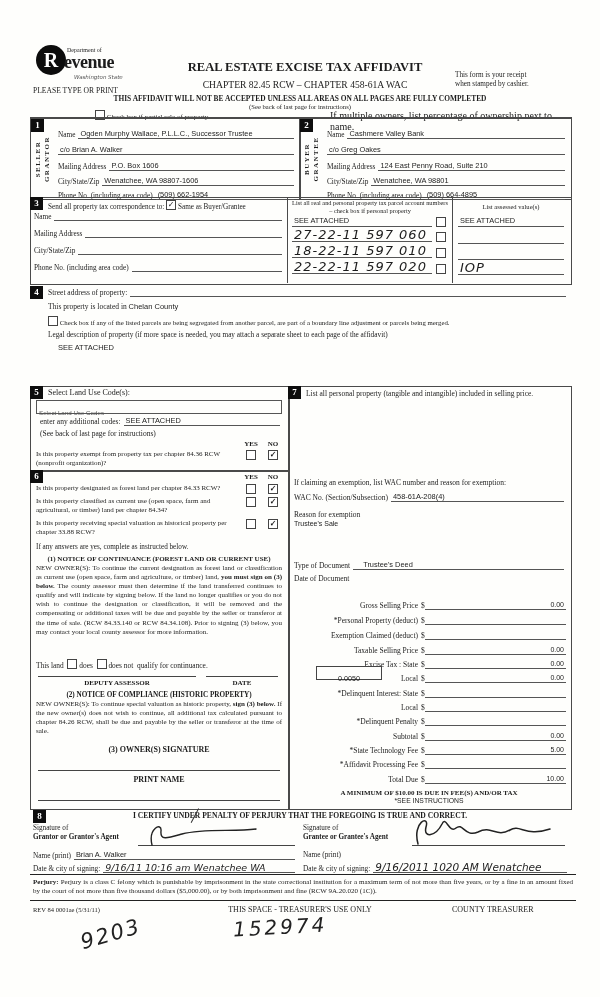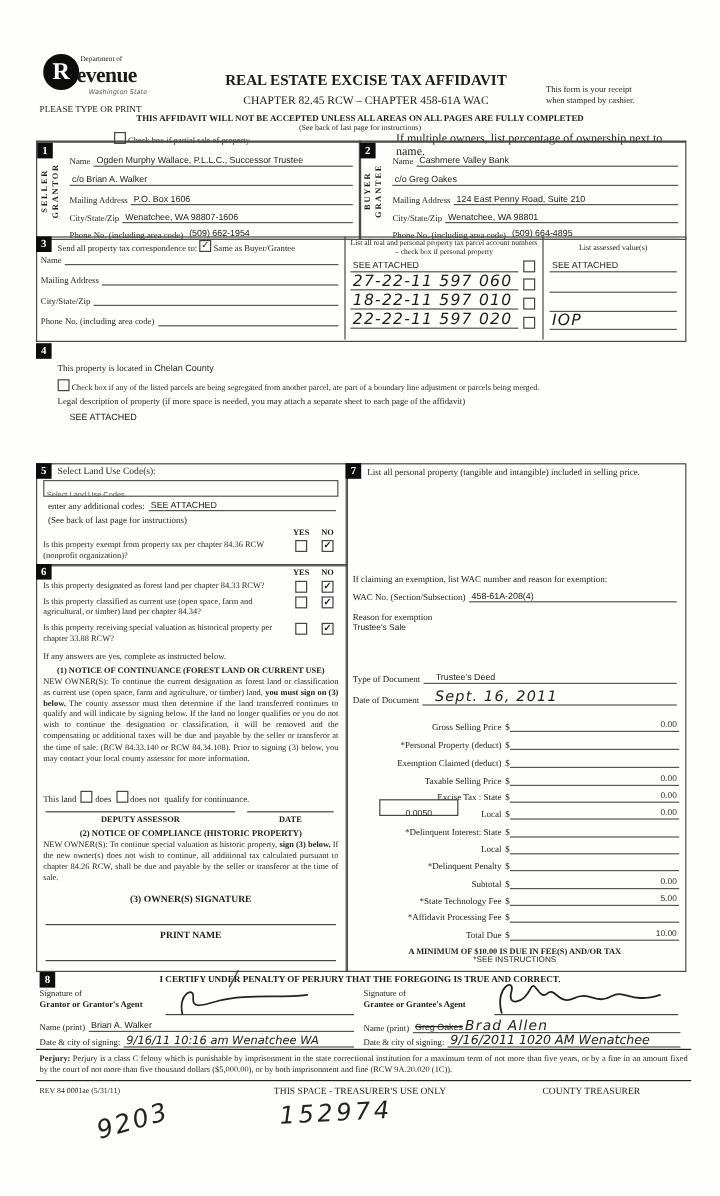--- a/index.html
+++ b/index.html
@@ -171,20 +171,24 @@
     <span class="pfill"></span>
   </div>
   <div class="prow" style="left:458px;top:249px;width:106px;">
     <span class="pfill"></span>
   </div>
   <div class="prow" style="left:458px;top:261px;width:106px;align-items:center;">
     <span class="pfill hwbig">IOP</span>
   </div>
 
   <div class="badge a" style="left:30px;top:286px;">4</div>
+  <div class="frow a" style="left:48px;top:287px;width:518px;">
+    <span class="lab" style="font-size:7.5px;">Street address of property:</span>
+    <span class="val"></span>
+  </div>
   <div class="a" style="left:48px;top:302px;font-size:7.5px;">
     <span>This property is located in</span>
     <span class="typed" style="font-size:7.5px;">Chelan County</span>
   </div>
   <div class="a" style="left:48px;top:316px;width:512px;font-size:6.8px;">
     <span class="cb"></span>
     <span>Check box if any of the listed parcels are being segregated from another parcel, are part of a boundary line adjustment or parcels being merged.</span>
   </div>
   <div class="a" style="left:48px;top:330px;width:512px;font-size:7.3px;">Legal description of property (if more space is needed, you may attach a separate sheet to each page of the affidavit)</div>
   <div class="a typed" style="left:58px;top:343px;font-size:7.5px;">SEE ATTACHED</div>
@@ -284,21 +288,20 @@
     <span class="val typed">458-61A-208(4)</span>
   </div>
   <div class="a" style="left:294px;top:510px;font-size:7.5px;">Reason for exemption</div>
   <div class="a typed" style="left:294px;top:520px;font-size:7px;">Trustee's Sale</div>
   <div class="frow a" style="left:294px;top:560px;width:270px;">
     <span class="lab" style="font-size:7.5px;">Type of Document</span>
     <span class="val typed" style="padding-left:10px;">Trustee's Deed</span>
   </div>
   <div class="frow a" style="left:294px;top:574px;width:270px;">
     <span class="lab" style="font-size:7.5px;">Date of Document</span>
-    <span class="val hw" style="font-size:12px;line-height:13px;padding-left:10px;letter-spacing:1px;">Sept. 16, 2011</span>
   </div>
 
   <div class="mrow" style="top:598px;">
       <span class="mlab">Gross Selling Price</span>
       <span class="mcur">$</span>
       <span class="mfill">0.00</span>
     </div>
   <div class="mrow" style="top:613px;">
       <span class="mlab">*Personal Property (deduct)</span>
       <span class="mcur">$</span>
@@ -388,24 +391,20 @@
   <div class="a" style="left:303px;top:824px;font-size:7.2px;line-height:9px;">
     <span>Signature of</span><br>
     <span class="b">Grantee or Grantee's Agent</span>
   </div>
   <div class="line" style="left:412px;top:845px;width:153px;"></div>
   <svg class="a" style="left:408px;top:812px;" width="150" height="36" viewBox="0 0 150 36">
     <path d="M10,32 C4,10 22,2 18,15 C15,27 28,24 34,12 C38,3 41,22 48,16 C55,10 57,26 70,20 C84,13 88,26 102,18 C112,12 118,25 142,17" fill="none" stroke="#222" stroke-width="1.5" stroke-linecap="round"></path>
   </svg>
   <div class="frow a" style="left:303px;top:850px;width:264px;">
     <span class="lab">Name (print)</span>
-    <span class="val">
-      <span class="typed" style="text-decoration:line-through;font-size:7.4px;">Greg Oakes</span>
-      <span class="hw" style="font-size:11.5px;letter-spacing:1px;">Brad Allen</span>
-    </span>
   </div>
   <div class="frow a" style="left:303px;top:863px;width:264px;">
     <span class="lab">Date &amp; city of signing:</span>
     <span class="val hw" style="font-size:10.5px;">9/16/2011  1020 AM  Wenatchee</span>
   </div>
 
   <div class="a" style="left:30px;top:874px;width:540px;border-top:1.6px solid #222;border-bottom:1.4px solid #222;padding:3px 3px 4px 3px;font-size:7px;line-height:9px;text-align:justify;">
     <span class="b">Perjury:</span><span> Perjury is a class C felony which is punishable by imprisonment in the state correctional institution for a maximum term of not more than five years, or by a fine in an amount fixed by the court of not more than five thousand dollars ($5,000.00), or by both imprisonment and fine (RCW 9A.20.020 (1C)).</span>
   </div>
 

